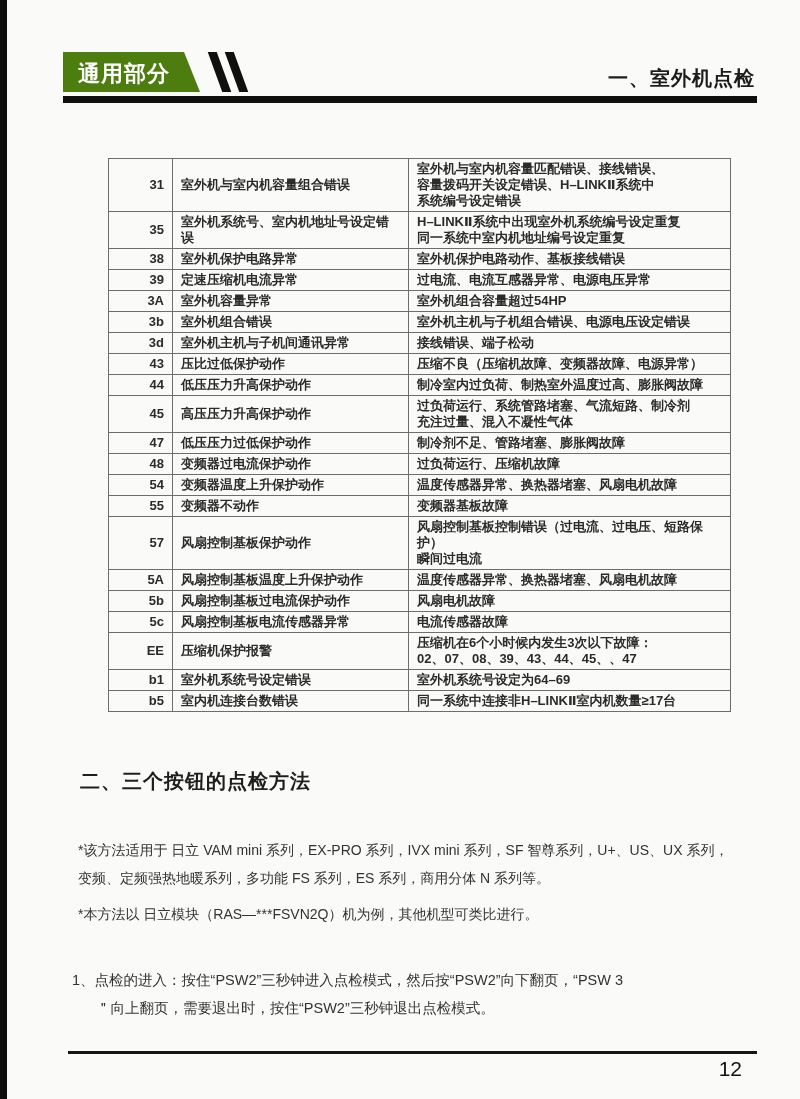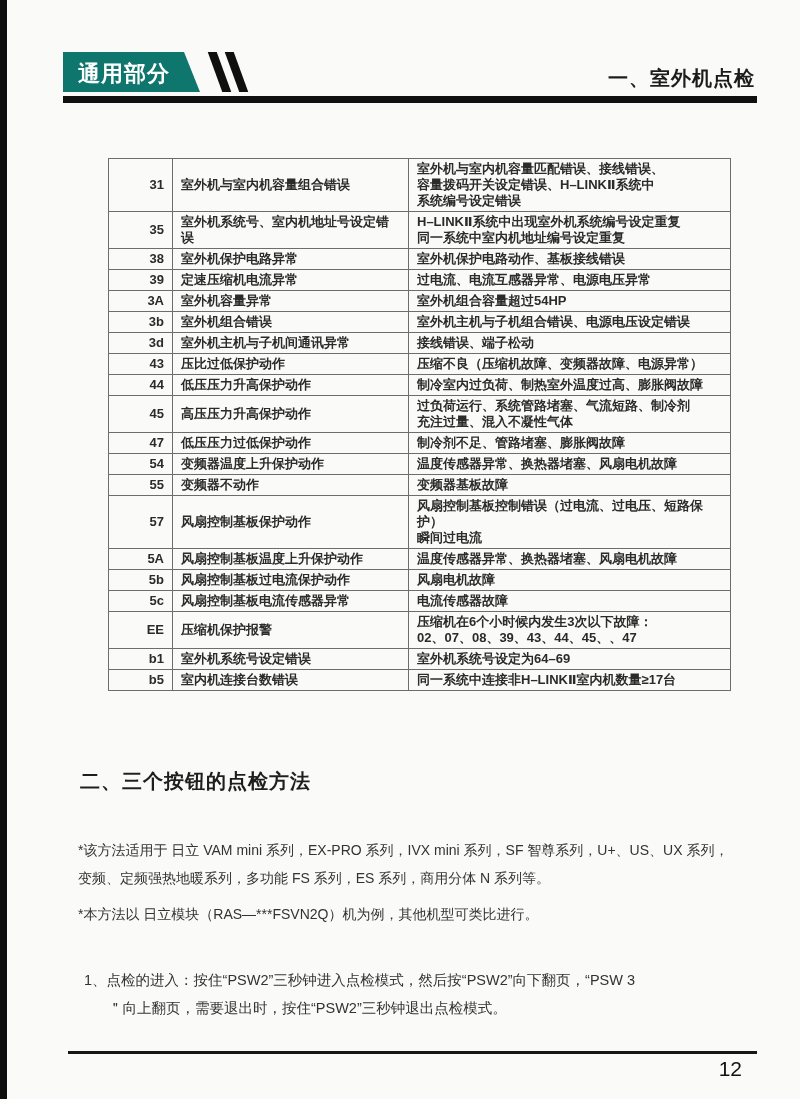--- a/index.html
+++ b/index.html
@@ -15,21 +15,21 @@
     position: absolute; left: 0; top: 0; width: 7px; height: 1099px;
     background: #0e0e0e;
   }
   
   .header {
     position: absolute; left: 63px; top: 50px; width: 694px;
   }
   .header-row { position: relative; height: 44px; }
   .badge {
     position: absolute; left: 0; top: 2px; height: 40px;
-    background: #0f766e; color: #fff;
+    background: #4d7c0f; color: #fff;
     padding: 7px 30px 0 15px;
     font-size: 22px; font-weight: 700; letter-spacing: 1px;
     clip-path: polygon(0 0, calc(100% - 16px) 0, 100% 100%, 0 100%);
   }
   .stripe {
     position: absolute; top: 2px; height: 40px; width: 9px;
     background: #101010; transform: skewX(20deg);
   }
   .stripe.s1 { left: 152px; }
   .stripe.s2 { left: 169px; }
@@ -60,21 +60,21 @@
     font-size: 20px; font-weight: 700; color: #1e1e1e; letter-spacing: 1px;
   }
   .note {
     position: absolute; left: 78px; width: 662px;
     font-size: 14px; font-weight: 400; color: #333; line-height: 28px;
   }
   .note1 { top: 836px; }
   .note2 { top: 900px; }
   .step1 {
     position: absolute; left: 72px; top: 966px; width: 670px;
-    font-size: 14.5px; font-weight: 500; color: #333; line-height: 28px; margin-left: 12px;
+    font-size: 14.5px; font-weight: 500; color: #333; line-height: 28px;
   }
   .step1 .line2 { padding-left: 24px; }
   
   .footer-rule {
     position: absolute; left: 68px; top: 1051px; width: 689px; height: 3px;
     background: #161616;
   }
   .page-number {
     position: absolute; right: 58px; top: 1057px;
     font-size: 21px; font-weight: 500; color: #111;
@@ -150,20 +150,25 @@
         <td class="c-name">高压压力升高保护动作</td>
         <td class="c-cause">过负荷运行、系统管路堵塞、气流短路、制冷剂
 充注过量、混入不凝性气体</td>
       </tr>
       <tr>
         <td class="c-code">47</td>
         <td class="c-name">低压压力过低保护动作</td>
         <td class="c-cause">制冷剂不足、管路堵塞、膨胀阀故障</td>
       </tr>
       <tr>
+        <td class="c-code">48</td>
+        <td class="c-name">变频器过电流保护动作</td>
+        <td class="c-cause">过负荷运行、压缩机故障</td>
+      </tr>
+      <tr>
         <td class="c-code">54</td>
         <td class="c-name">变频器温度上升保护动作</td>
         <td class="c-cause">温度传感器异常、换热器堵塞、风扇电机故障</td>
       </tr>
       <tr>
         <td class="c-code">55</td>
         <td class="c-name">变频器不动作</td>
         <td class="c-cause">变频器基板故障</td>
       </tr>
       <tr>

